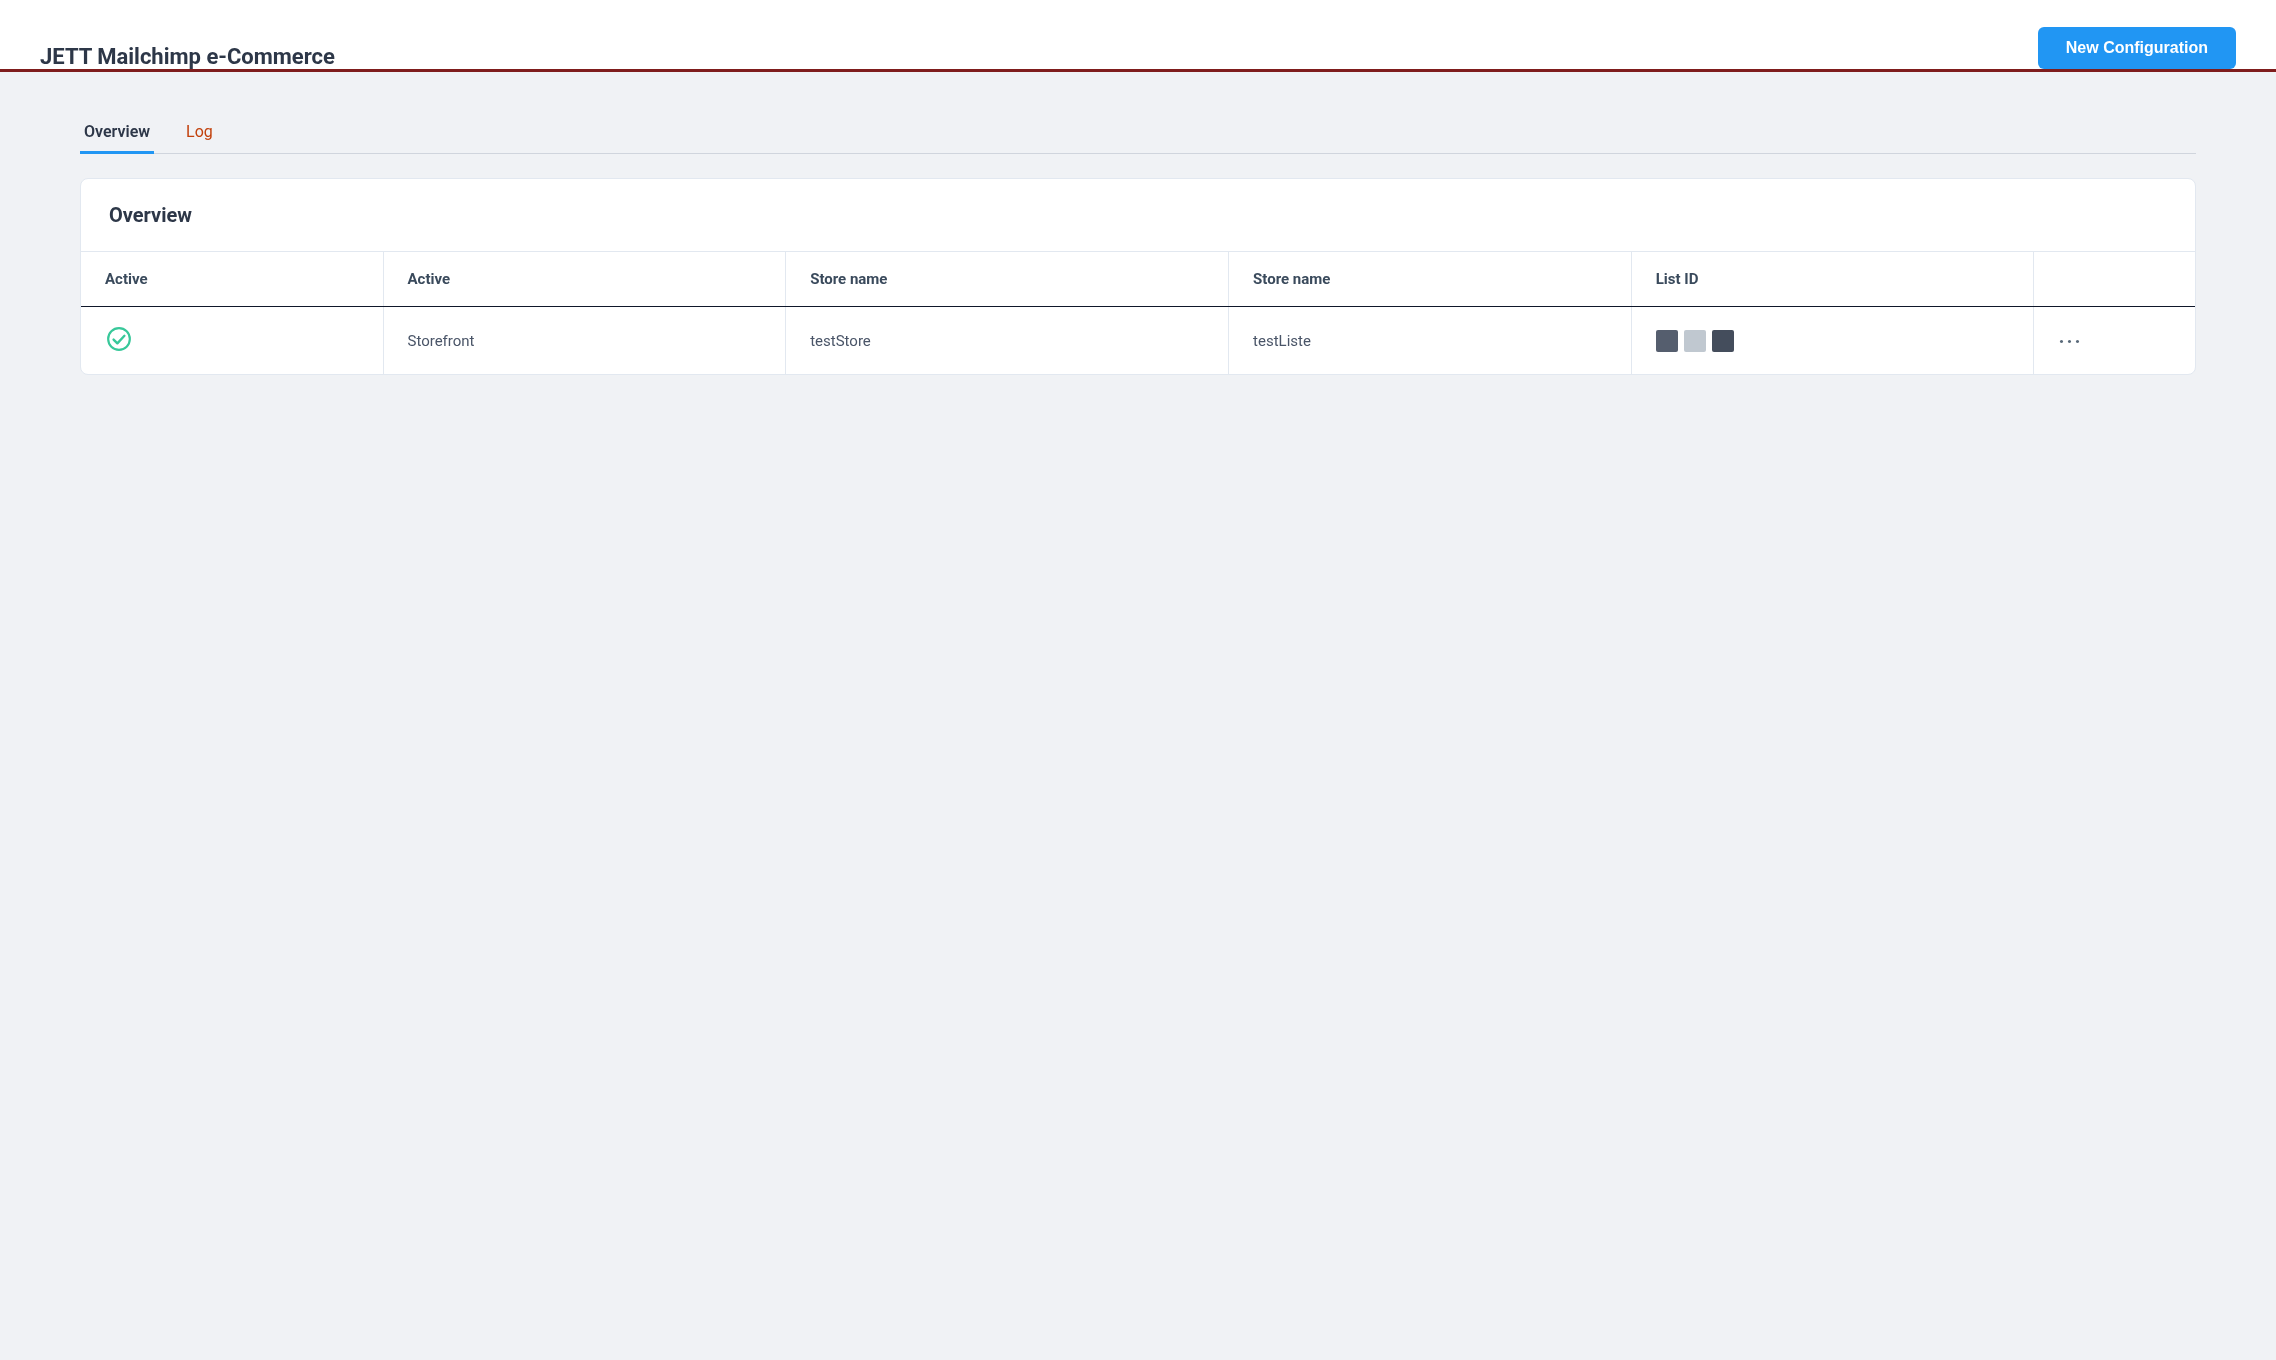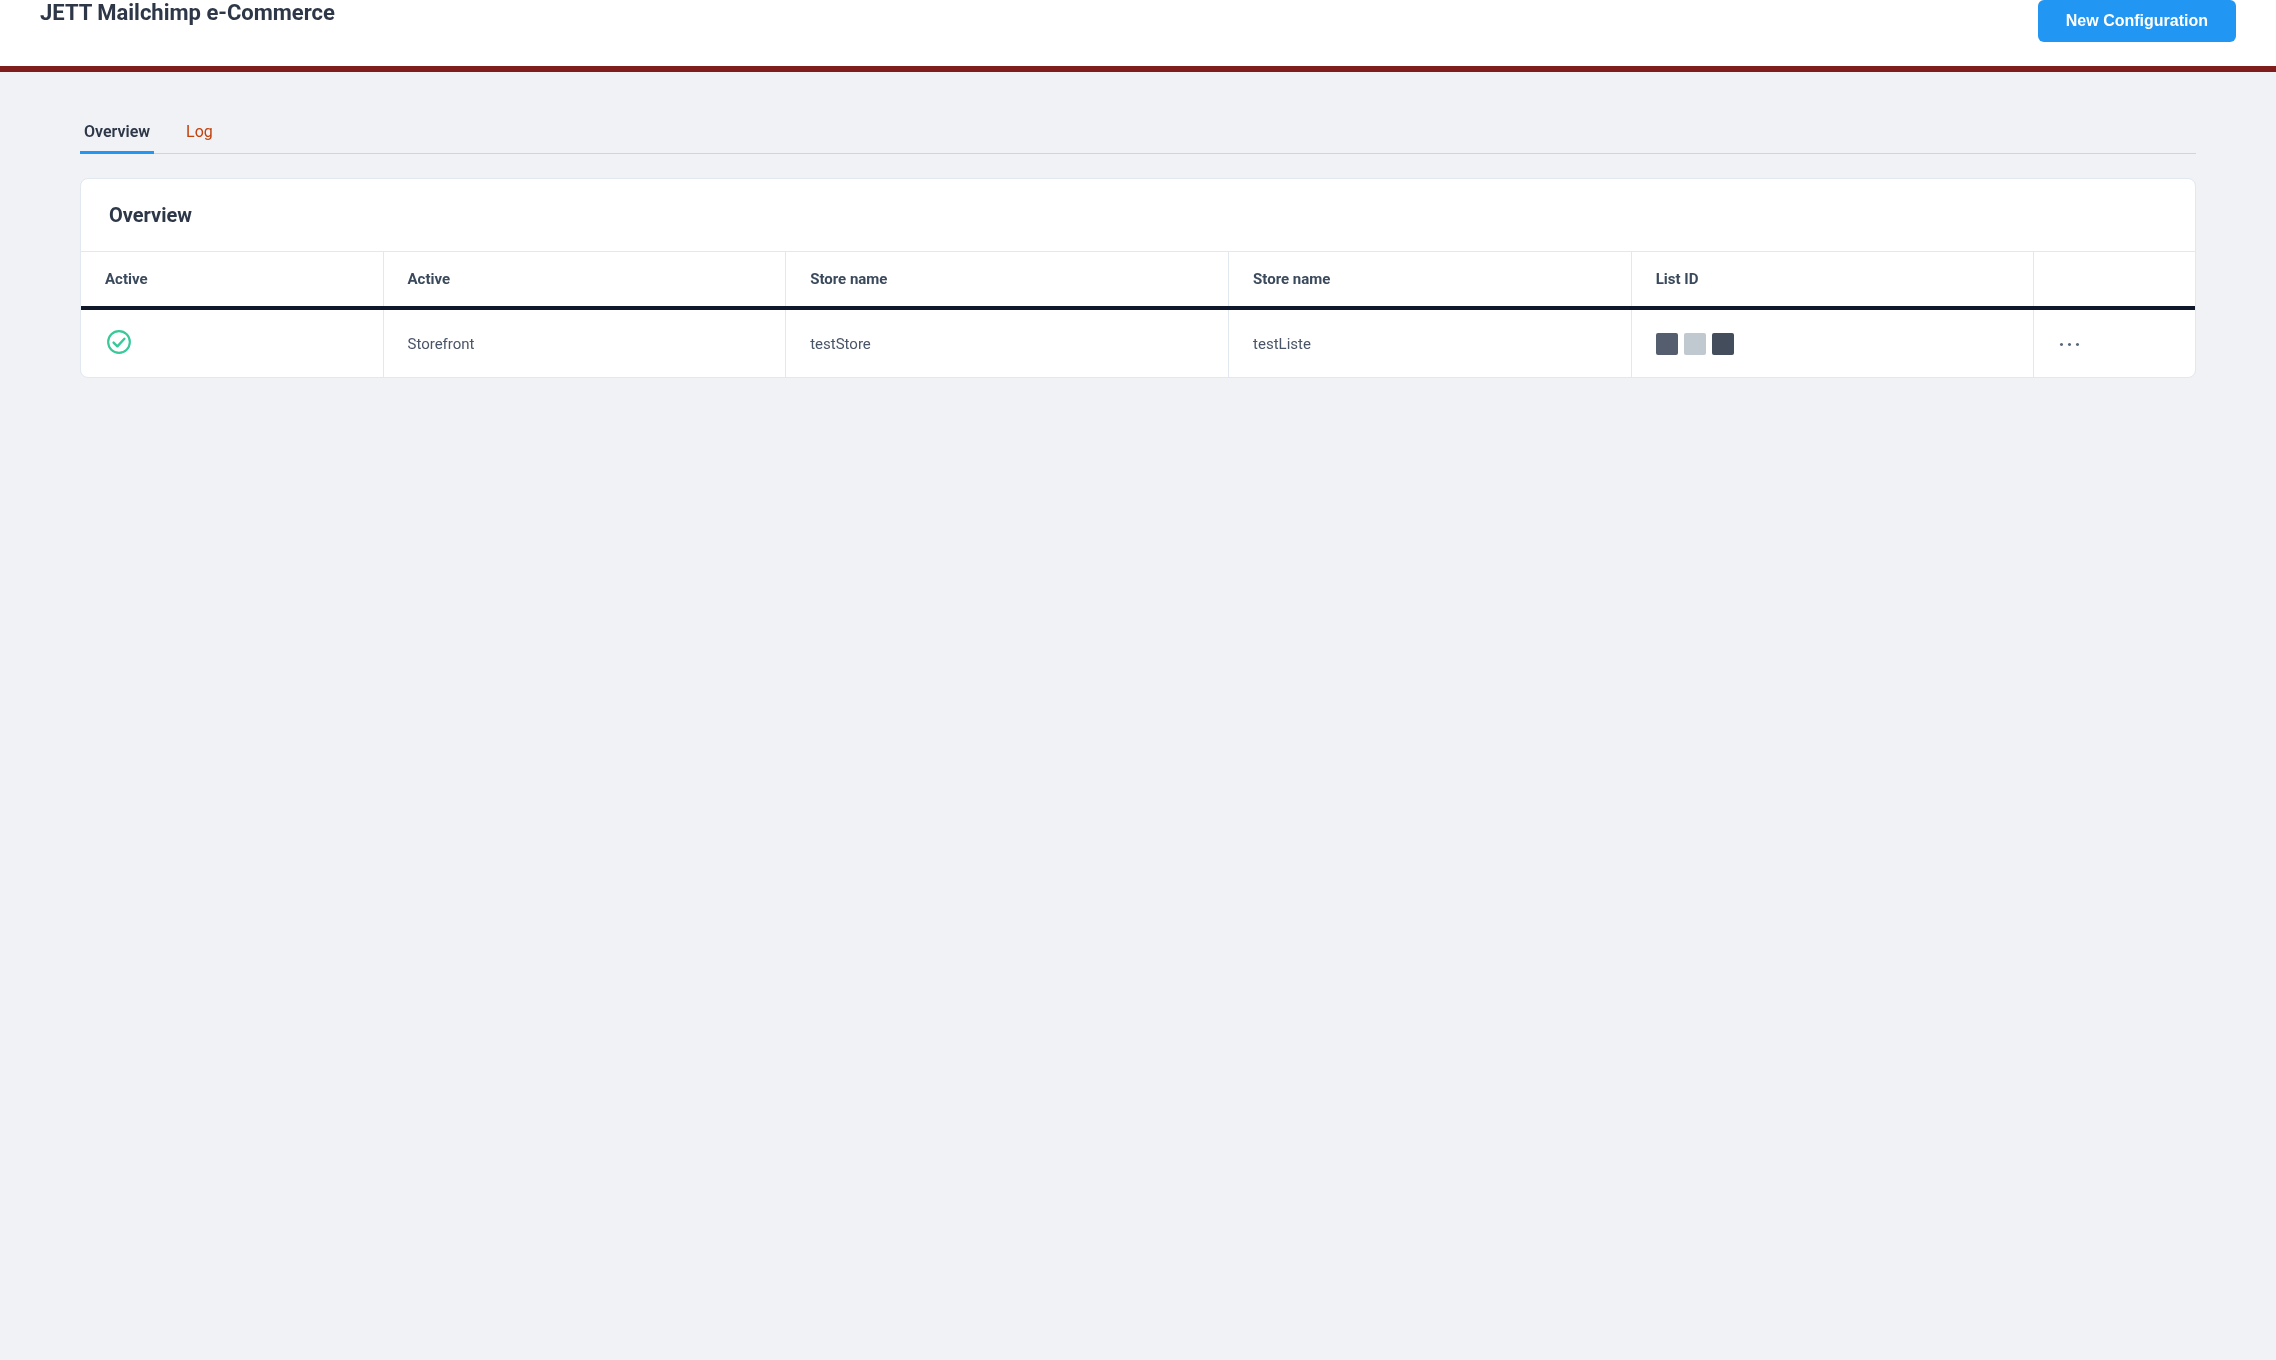--- a/index.html
+++ b/index.html
@@ -11,25 +11,25 @@
     body {
       font-family: -apple-system, BlinkMacSystemFont, 'Segoe UI', Roboto, Helvetica, Arial, sans-serif;
       background-color: #f0f2f5;
       color: #3a4a5c;
       min-height: 100vh;
     }
 
     
     .header {
       background-color: #ffffff;
-      border-bottom: 6px solid #7f1d1d;
+      border-bottom: 3px solid #7f1d1d;
       padding: 0 40px;
       height: 72px;
       display: flex;
-      align-items: flex-start;
+      align-items: flex-end;
       justify-content: space-between;
     }
 
     .header-title {
       font-size: 22px;
       font-weight: 700;
       color: #2d3748;
     }
 
     .new-config-btn {
@@ -97,21 +97,21 @@
       width: 100%;
       border-collapse: collapse;
     }
 
     .table th {
       padding: 18px 24px;
       text-align: left;
       font-size: 15px;
       font-weight: 700;
       color: #3a4a5c;
-      border-bottom: 4px solid #0f172a;
+      border-bottom: 1px solid #0f172a;
       border-right: 1px solid #e2e8f0;
     }
 
     .table th:last-child {
       border-right: none;
     }
 
     .table td {
       padding: 18px 24px;
       font-size: 15px;

